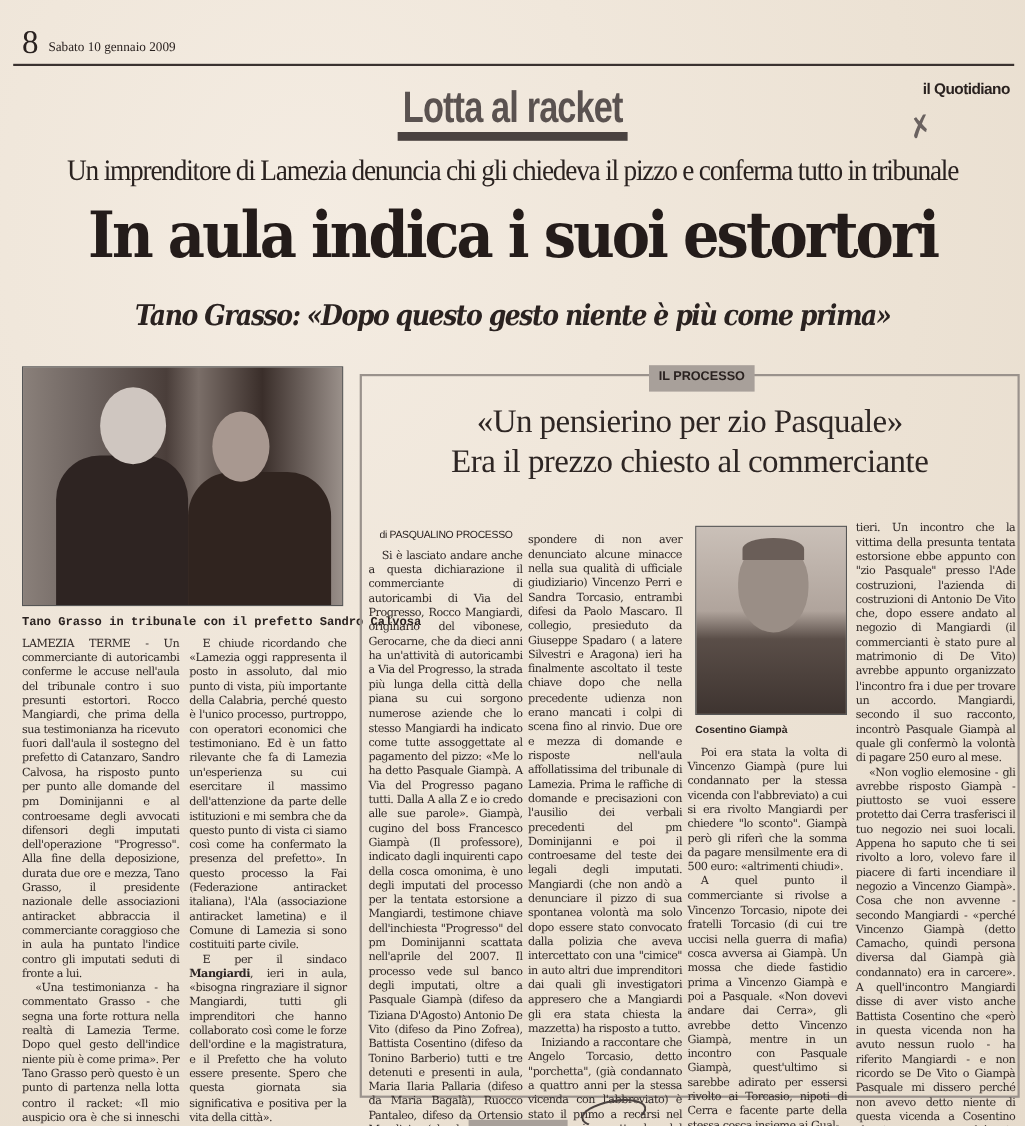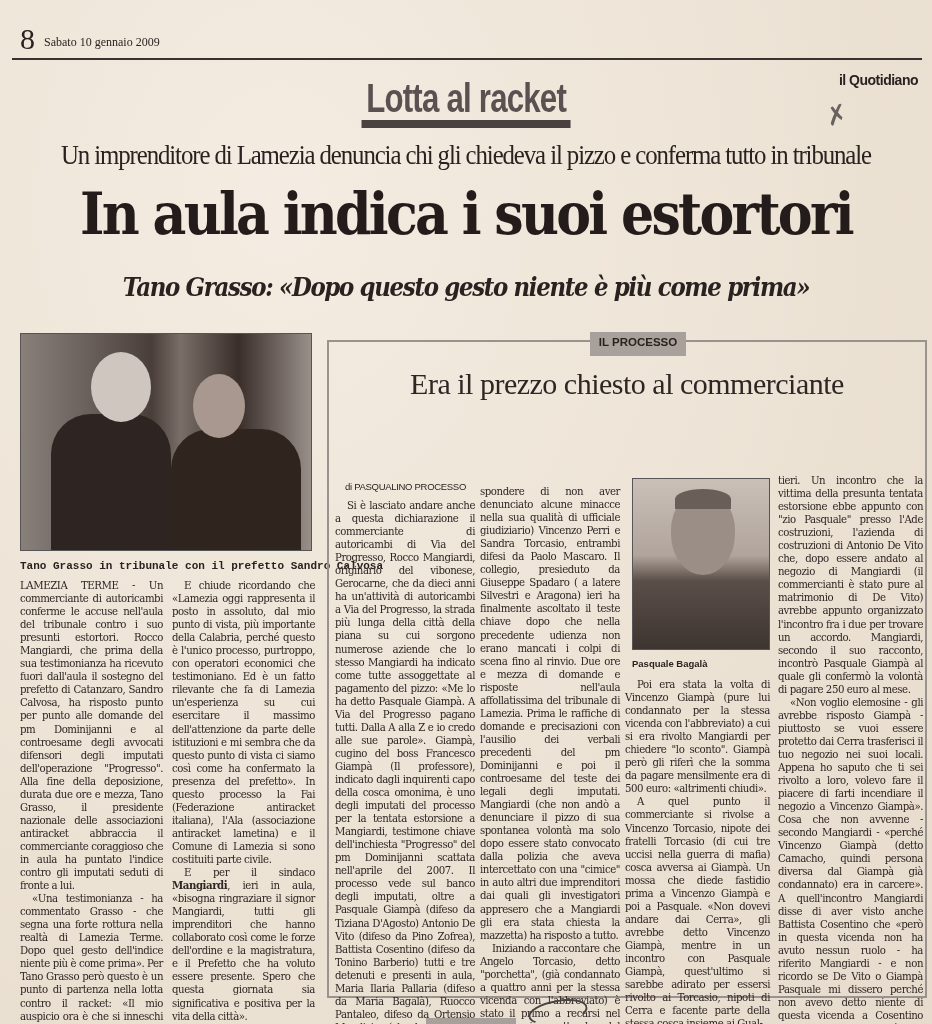--- a/index.html
+++ b/index.html
@@ -79,37 +79,38 @@
 </div>
 <div class="col" style="left:172px; top:579px; width:143px;">
   <p>E chiude ricordando che «Lamezia oggi rappresenta il posto in assoluto, dal mio punto di vista, più importante della Calabria, perché questo è l'unico processo, purtroppo, con operatori economici che testimoniano. Ed è un fatto rilevante che fa di Lamezia un'esperienza su cui esercitare il massimo dell'attenzione da parte delle istituzioni e mi sembra che da questo punto di vista ci siamo così come ha confermato la presenza del prefetto». In questo processo la Fai (Federazione antiracket italiana), l'Ala (associazione antiracket lametina) e il Comune di Lamezia si sono costituiti parte civile.</p>
   <p><span>E per il sindaco </span><b>Mangiardi</b><span>, ieri in aula, «bisogna ringraziare il signor Mangiardi, tutti gli imprenditori che hanno collaborato così come le forze dell'ordine e la magistratura, e il Prefetto che ha voluto essere presente. Spero che questa giornata sia significativa e positiva per la vita della città».</span></p>
 
 </div>
 
 <div class="box"></div>
 <div class="box-label">IL PROCESSO</div>
 <div class="box-title">
+  <div>«Un pensierino per zio Pasquale»</div>
   <div>Era il prezzo chiesto al commerciante</div>
 </div>
 <div class="byline">di PASQUALINO PROCESSO</div>
 
 <div class="col" style="left:335px; top:499px; width:140px;">
   <p>Si è lasciato andare anche a questa dichiarazione il commerciante di autoricambi di Via del Progresso, Rocco Mangiardi, originario del vibonese, Gerocarne, che da dieci anni ha un'attività di autoricambi a Via del Progresso, la strada più lunga della città della piana su cui sorgono numerose aziende che lo stesso Mangiardi ha indicato come tutte assoggettate al pagamento del pizzo: «Me lo ha detto Pasquale Giampà. A Via del Progresso pagano tutti. Dalla A alla Z e io credo alle sue parole». Giampà, cugino del boss Francesco Giampà (Il professore), indicato dagli inquirenti capo della cosca omonima, è uno degli imputati del processo per la tentata estorsione a Mangiardi, testimone chiave dell'inchiesta "Progresso" del pm Dominijanni scattata nell'aprile del 2007. Il processo vede sul banco degli imputati, oltre a Pasquale Giampà (difeso da Tiziana D'Agosto) Antonio De Vito (difeso da Pino Zofrea), Battista Cosentino (difeso da Tonino Barberio) tutti e tre detenuti e presenti in aula, Maria Ilaria Pallaria (difeso da Maria Bagalà), Ruocco Pantaleo, difeso da Ortensio Mendicino (che deve solo ri-</p>
 </div>
 <div class="col" style="left:480px; top:485px; width:140px;">
   <p class="first">spondere di non aver denunciato alcune minacce nella sua qualità di ufficiale giudiziario) Vincenzo Perri e Sandra Torcasio, entrambi difesi da Paolo Mascaro. Il collegio, presieduto da Giuseppe Spadaro ( a latere Silvestri e Aragona) ieri ha finalmente ascoltato il teste chiave dopo che nella precedente udienza non erano mancati i colpi di scena fino al rinvio. Due ore e mezza di domande e risposte nell'aula affollatissima del tribunale di Lamezia. Prima le raffiche di domande e precisazioni con l'ausilio dei verbali precedenti del pm Dominijanni e poi il controesame del teste dei legali degli imputati. Mangiardi (che non andò a denunciare il pizzo di sua spontanea volontà ma solo dopo essere stato convocato dalla polizia che aveva intercettato con una "cimice" in auto altri due imprenditori dai quali gli investigatori appresero che a Mangiardi gli era stata chiesta la mazzetta) ha risposto a tutto.</p>
   <p>Iniziando a raccontare che Angelo Torcasio, detto "porchetta", (già condannato a quattro anni per la stessa vicenda con l'abbreviato) è stato il primo a recarsi nel suo negozio a settembre del 2006 dicendogli che c'era bisogno di «un pensierino per zio Pasquale». Che il teste ha indicato poi in Pasquale Giampà. Un "pensierino" da 1.200 euro al mese. Mangiardi riferisce in aula di aver praticamente iniziato una trattativa arrivando ad "offrire" 250 euro al mese.</p>
 </div>
 
 <div class="photo2">
   <div class="face"></div>
   <div class="hair"></div>
 </div>
-<div class="caption2">Pasquale Bagalà</div>
+<div class="caption2">Cosentino Giampà</div>
 
 <div class="col" style="left:625px; top:678px; width:145px;">
   <p>Poi era stata la volta di Vincenzo Giampà (pure lui condannato per la stessa vicenda con l'abbreviato) a cui si era rivolto Mangiardi per chiedere "lo sconto". Giampà però gli riferì che la somma da pagare mensilmente era di 500 euro: «altrimenti chiudi».</p>
   <p>A quel punto il commerciante si rivolse a Vincenzo Torcasio, nipote dei fratelli Torcasio (di cui tre uccisi nella guerra di mafia) cosca avversa ai Giampà. Un mossa che diede fastidio prima a Vincenzo Giampà e poi a Pasquale. «Non dovevi andare dai Cerra», gli avrebbe detto Vincenzo Giampà, mentre in un incontro con Pasquale Giampà, quest'ultimo si sarebbe adirato per essersi rivolto ai Torcasio, nipoti di Cerra e facente parte della stessa cosca insieme ai Gual-</p>
 </div>
 <div class="col" style="left:778px; top:474px; width:145px;">
   <p class="first">tieri. Un incontro che la vittima della presunta tentata estorsione ebbe appunto con "zio Pasquale" presso l'Ade costruzioni, l'azienda di costruzioni di Antonio De Vito che, dopo essere andato al negozio di Mangiardi (il commercianti è stato pure al matrimonio di De Vito) avrebbe appunto organizzato l'incontro fra i due per trovare un accordo. Mangiardi, secondo il suo racconto, incontrò Pasquale Giampà al quale gli confermò la volontà di pagare 250 euro al mese.</p>
   <p>«Non voglio elemosine - gli avrebbe risposto Giampà - piuttosto se vuoi essere protetto dai Cerra trasferisci il tuo negozio nei suoi locali. Appena ho saputo che ti sei rivolto a loro, volevo fare il piacere di farti incendiare il negozio a Vincenzo Giampà». Cosa che non avvenne - secondo Mangiardi - «perché Vincenzo Giampà (detto Camacho, quindi persona diversa dal Giampà già condannato) era in carcere». A quell'incontro Mangiardi disse di aver visto anche Battista Cosentino che «però in questa vicenda non ha avuto nessun ruolo - ha riferito Mangiardi - e non ricordo se De Vito o Giampà Pasquale mi dissero perché non avevo detto niente di questa vicenda a Cosentino che io conosco perché mio cliente quando era carrozziere e dal quale ero creditore per alcune forniture». Il processo, dopo la deposizione degli investigatori della polizia, riprenderà il 12 gennaio.</p>
 </div>
 

